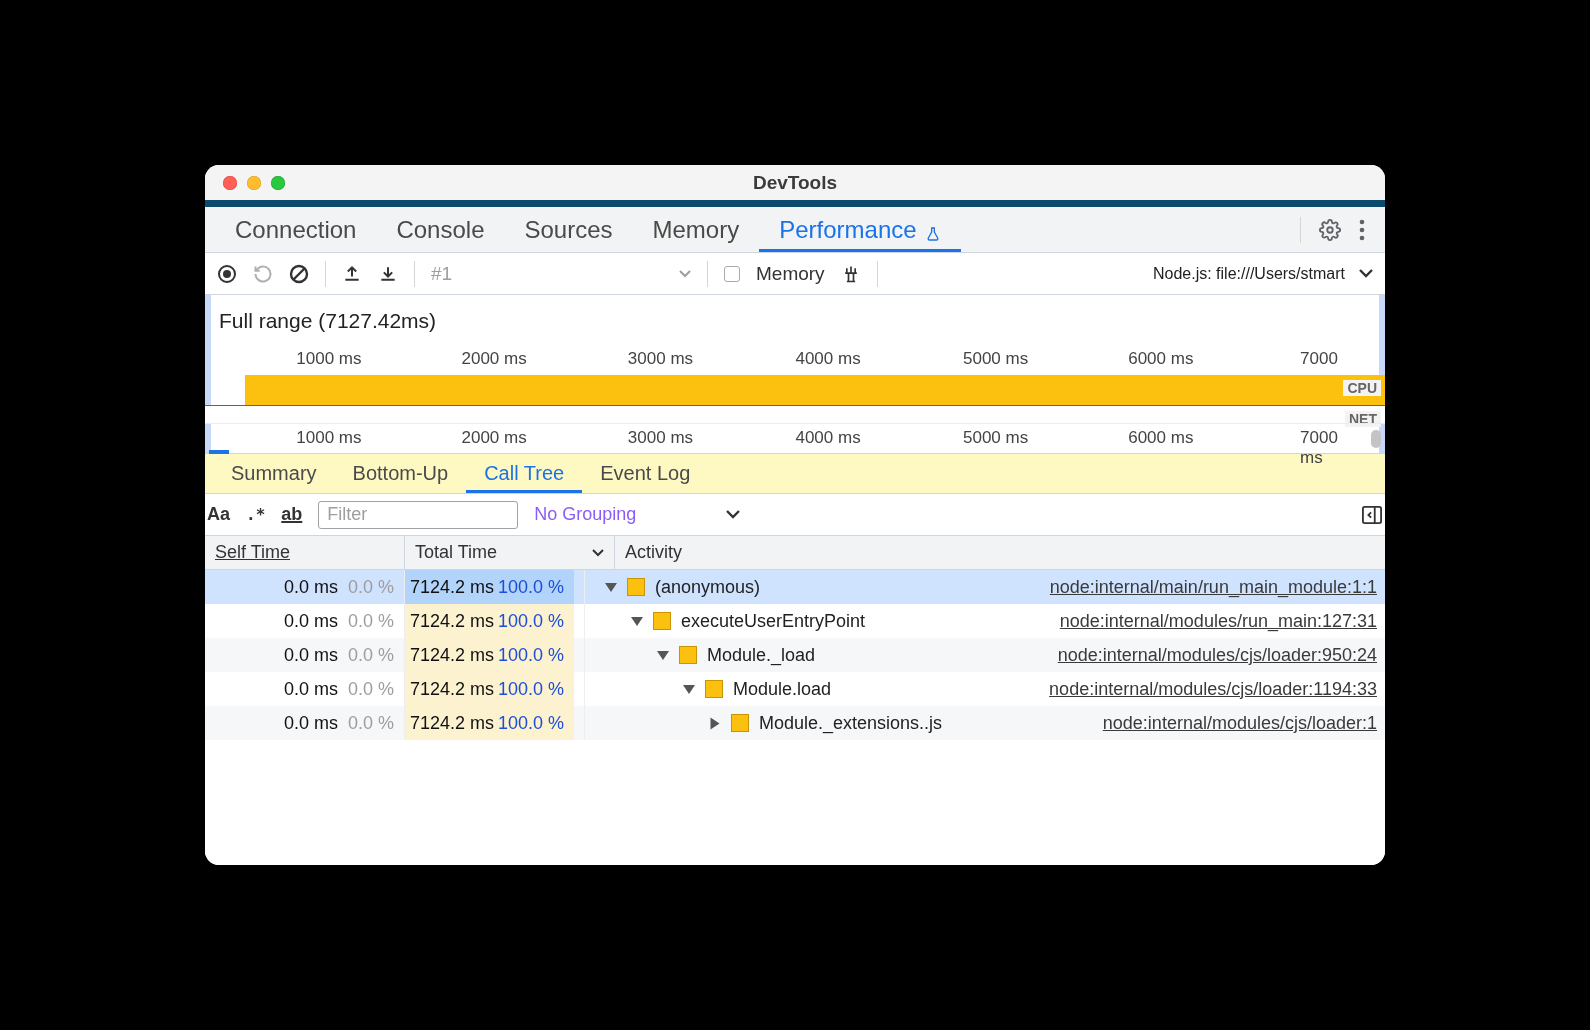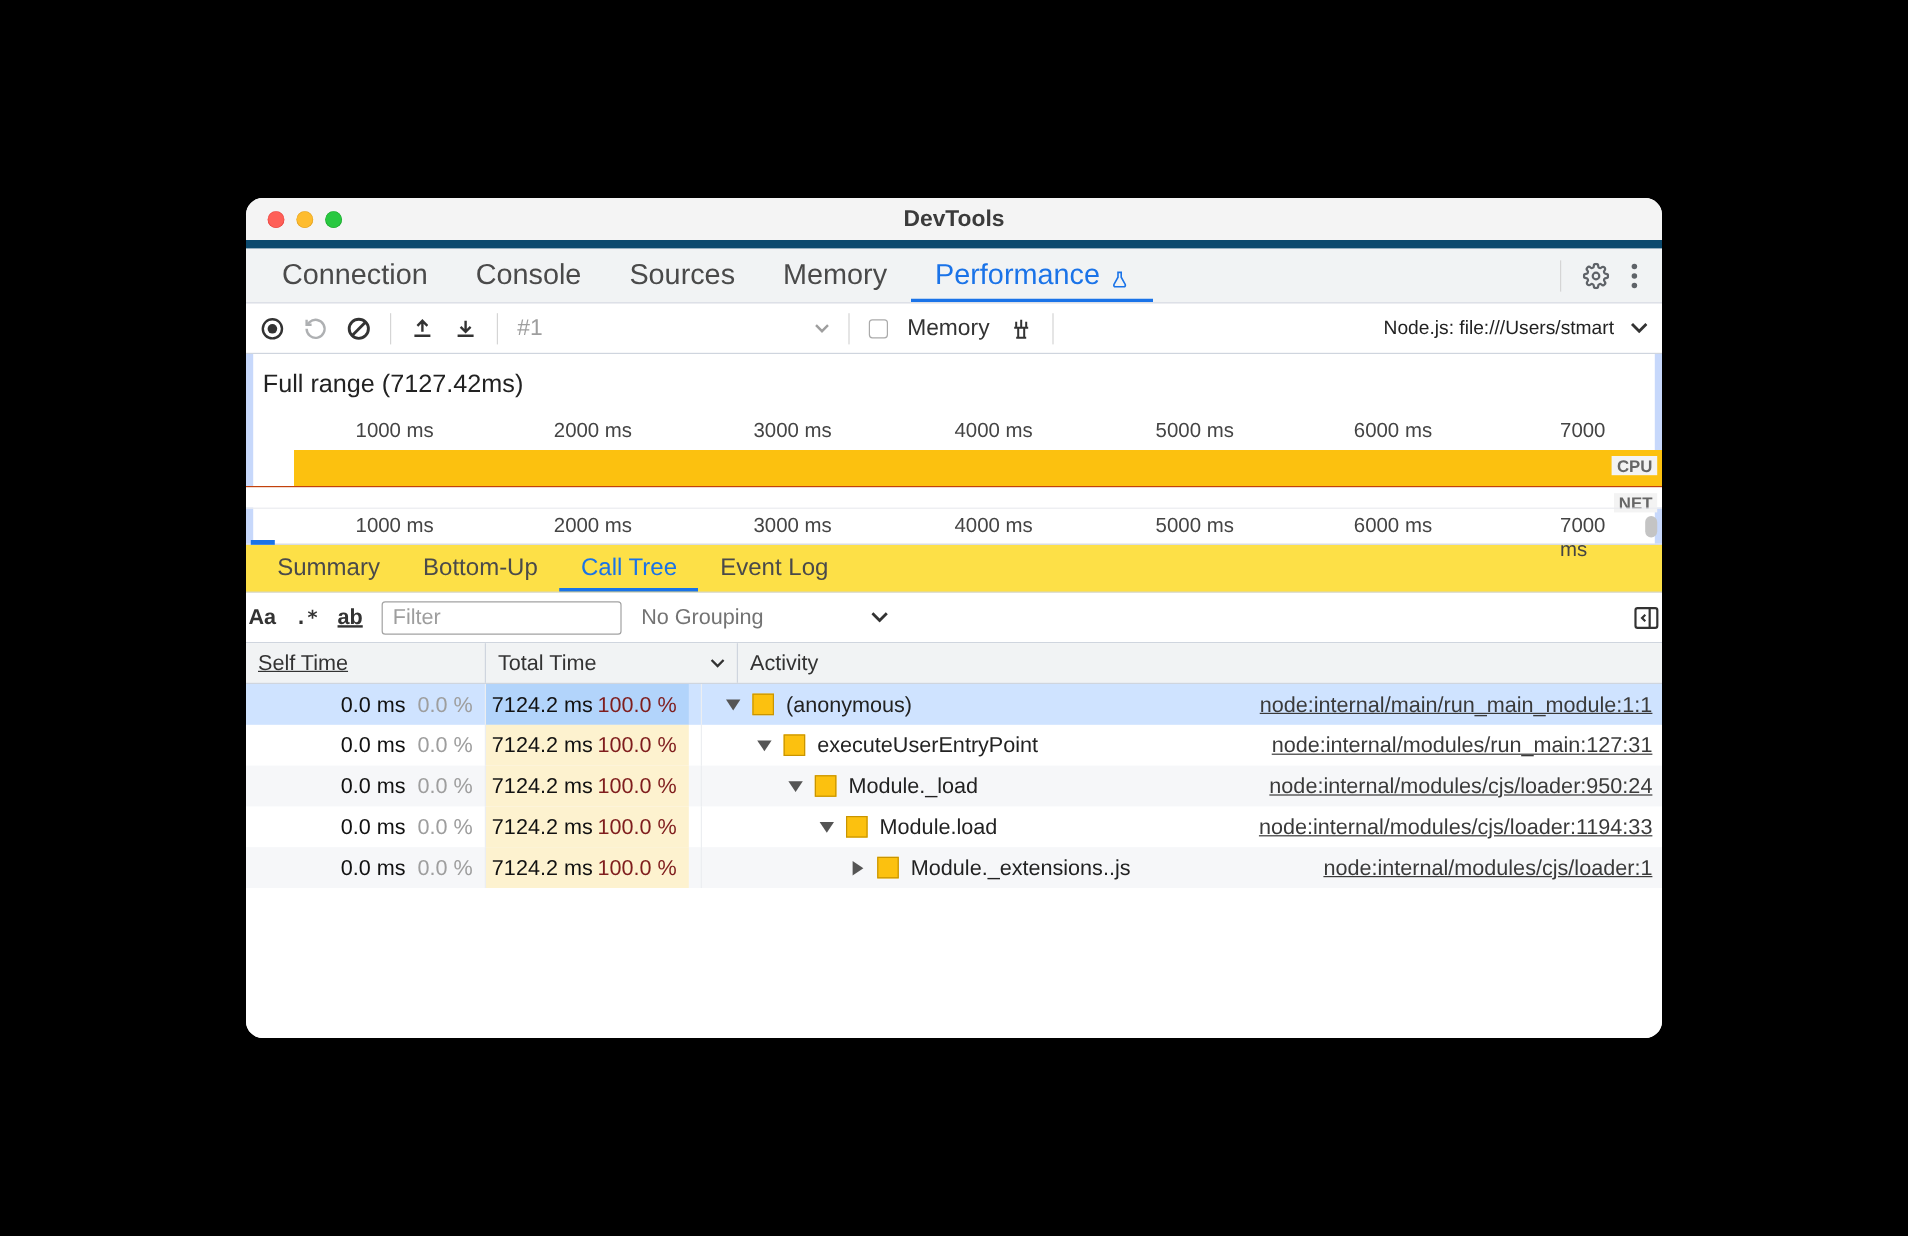--- a/index.html
+++ b/index.html
@@ -112,21 +112,21 @@
     position:absolute; top:0; bottom:0; width:6px; background:#c7d8fb;
   }
   .drag-left{left:0;} .drag-right{right:0;}
   .range-caret {
     position:absolute; bottom:-1px; left:4px; width:20px; height:4px; background:#1a73e8;
   }
 
   
   .subtabs {
     height:40px;
-    background:#fde047;
+    background:#fef9c3;
     border-bottom:1px solid #cfd5de;
     display:flex;
     align-items:center;
     padding:0 8px;
   }
   .subtab {
     padding:0 18px; height:100%; display:flex; align-items:center;
     color:#4a4a4a; font-size:20px;
   }
   .subtab.active { color:#1a73e8; box-shadow:inset 0 -3px 0 #1a73e8;}
@@ -143,21 +143,21 @@
     font-size:18px;
   }
   .ftool { font-weight:700; color:#333; }
   .regex { font-family:monospace; font-size:16px; }
   .underline-ab { text-decoration:underline; text-decoration-thickness:2px;}
   .finput {
     height:28px; width:200px; border:1px solid #a2a2a2; border-radius:3px;
     padding:0 8px; font-size:18px; color:#333;
   }
   .finput::placeholder{ color:#9e9e9e;}
-  .groupdrop { display:flex; align-items:center; gap:90px; color:#737373;}
+  .groupdrop { display:flex; align-items:center; gap:90px; color:#8b5cf6;}
   .sidepanel-toggle { margin-left:auto; }
 
   
   .thead {
     height:34px;
     background:#f1f3f4;
     border-bottom:1px solid #cfd5de;
     display:flex;
     align-items:center;
     font-size:18px;
@@ -178,21 +178,21 @@
   .trow.alt { background:#f6f7f9; }
   .trow.sel { background:#cfe3ff; }
   .cell { height:100%; display:flex; align-items:center; border-right:1px solid #eceef1; }
   .cell.self  { width:200px; justify-content:flex-end; padding-right:10px; gap:10px;}
   .cell.total { width:180px; justify-content:flex-end; padding-right:10px; gap:4px;}
   .cell.act   { flex:1; border-right:none; position:relative; padding-left:10px; gap:10px; overflow:hidden;}
   .val  { color:#111; }
   .pct  { color:#9e9e9e; }
   .totalbg { background:#b2d4fb; width:100%; height:100%; display:flex; align-items:center; justify-content:flex-end; padding-right:10px; gap:4px;}
   .totalbg.cream { background:#fdf2cf; }
-  .totalbg .pct { color:#7f1d1d; }
+  .totalbg .pct { color:#1d4ed8; }
   .disc { width:0; height:0; border-left:6px solid transparent; border-right:6px solid transparent; border-top:9px solid #555; }
   .disc.closed { transform:rotate(-90deg); }
   .sq { width:18px; height:18px; background:#fcc10f; border:1px solid #c99400; }
   .funcname { color:#222; white-space:nowrap; }
   .funclink { margin-left:auto; color:#3a3a3a; text-decoration:underline; padding-right:8px; white-space:nowrap; }
   .indent { display:inline-block; }
 </style>
 </head>
 <body>
 

